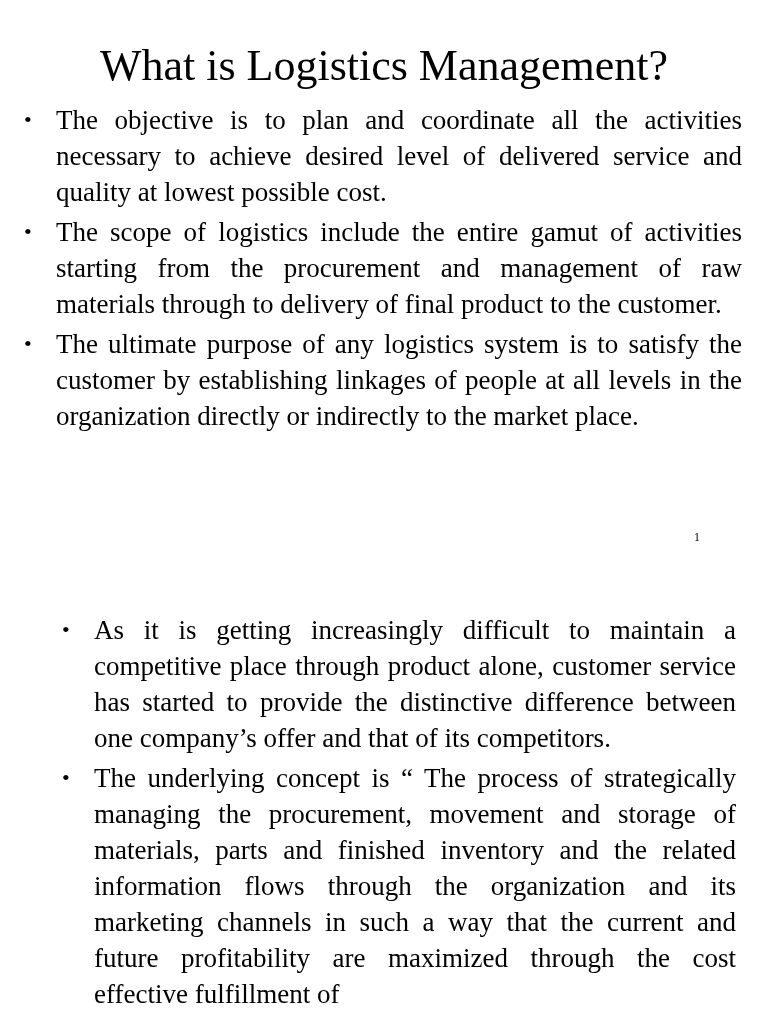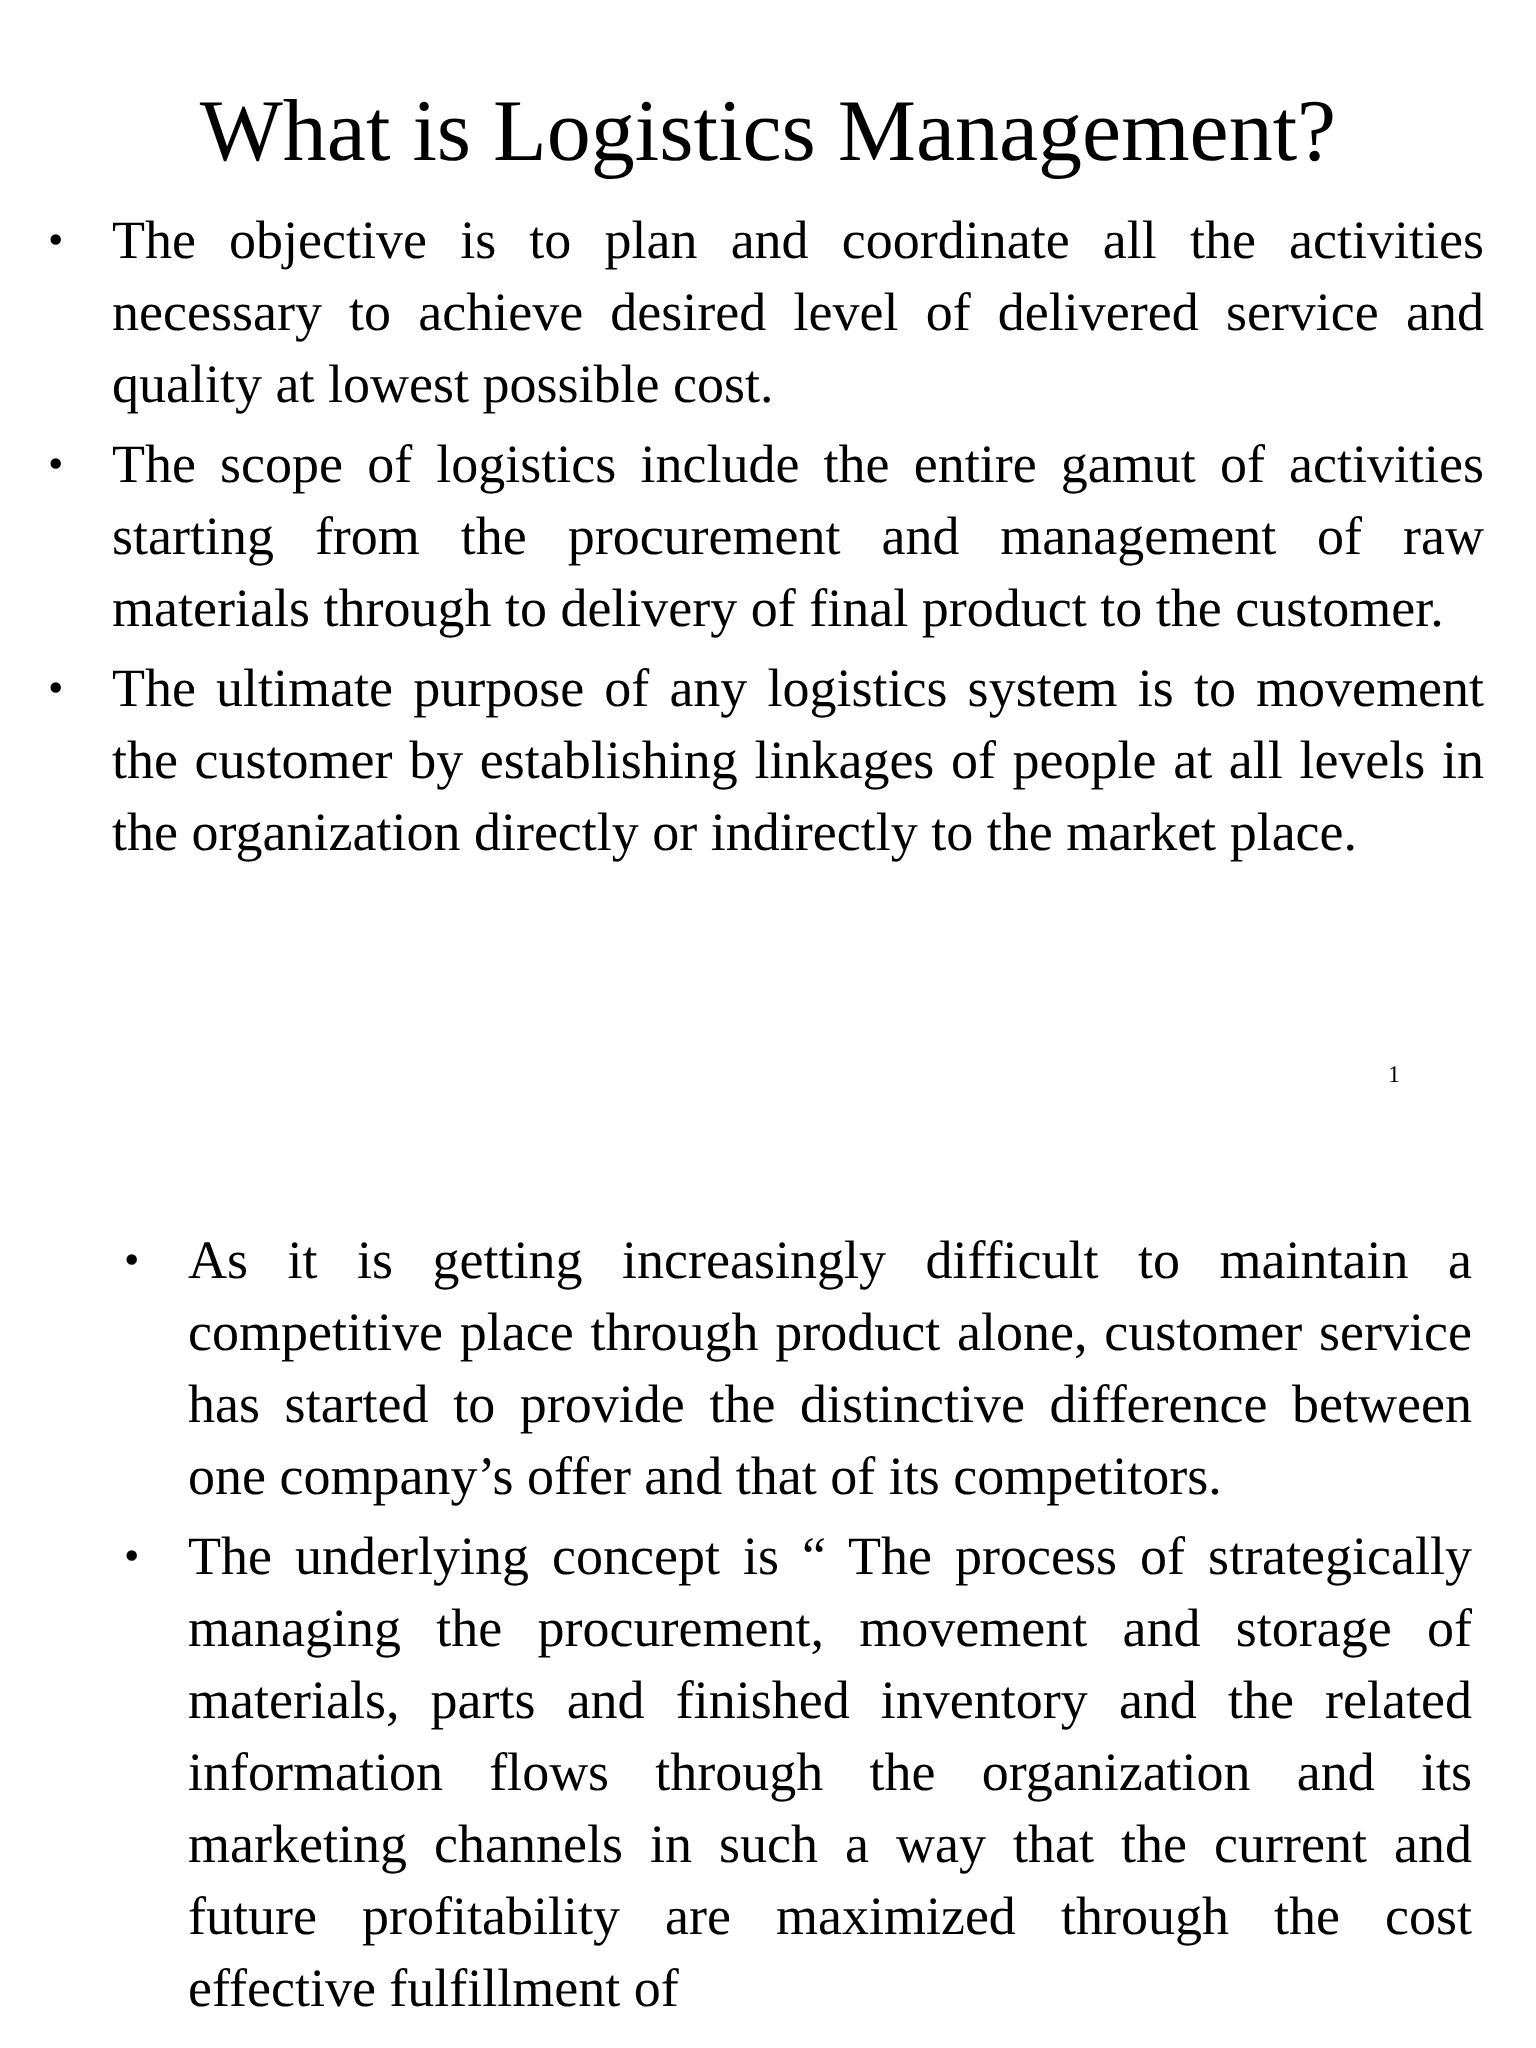--- a/index.html
+++ b/index.html
@@ -27,21 +27,21 @@
     <li class="bullet">
       <span class="bullet-dot">•</span>
       <span>The objective is to plan and coordinate all the activities necessary to achieve desired level of delivered service and quality at lowest possible cost.</span>
     </li>
     <li class="bullet">
       <span class="bullet-dot">•</span>
       <span>The scope of logistics include the entire gamut of activities starting from the procurement and management of raw materials through to delivery of final product to the customer.</span>
     </li>
     <li class="bullet">
       <span class="bullet-dot">•</span>
-      <span>The ultimate purpose of any logistics system is to movement the customer by establishing linkages of people at all levels in the organization directly or indirectly to the market place.</span>
+      <span>The ultimate purpose of any logistics system is to satisfy the customer by establishing linkages of people at all levels in the organization directly or indirectly to the market place.</span>
     </li>
   </ul>
   <div class="page-number">1</div>
 </div>
 
 <div class="slide slide2">
   <ul class="bullets">
     <li class="bullet">
       <span class="bullet-dot">•</span>
       <span>As it is getting increasingly difficult to maintain a competitive place through product alone, customer service has started to provide the distinctive difference between one company’s offer and that of its competitors.</span>

